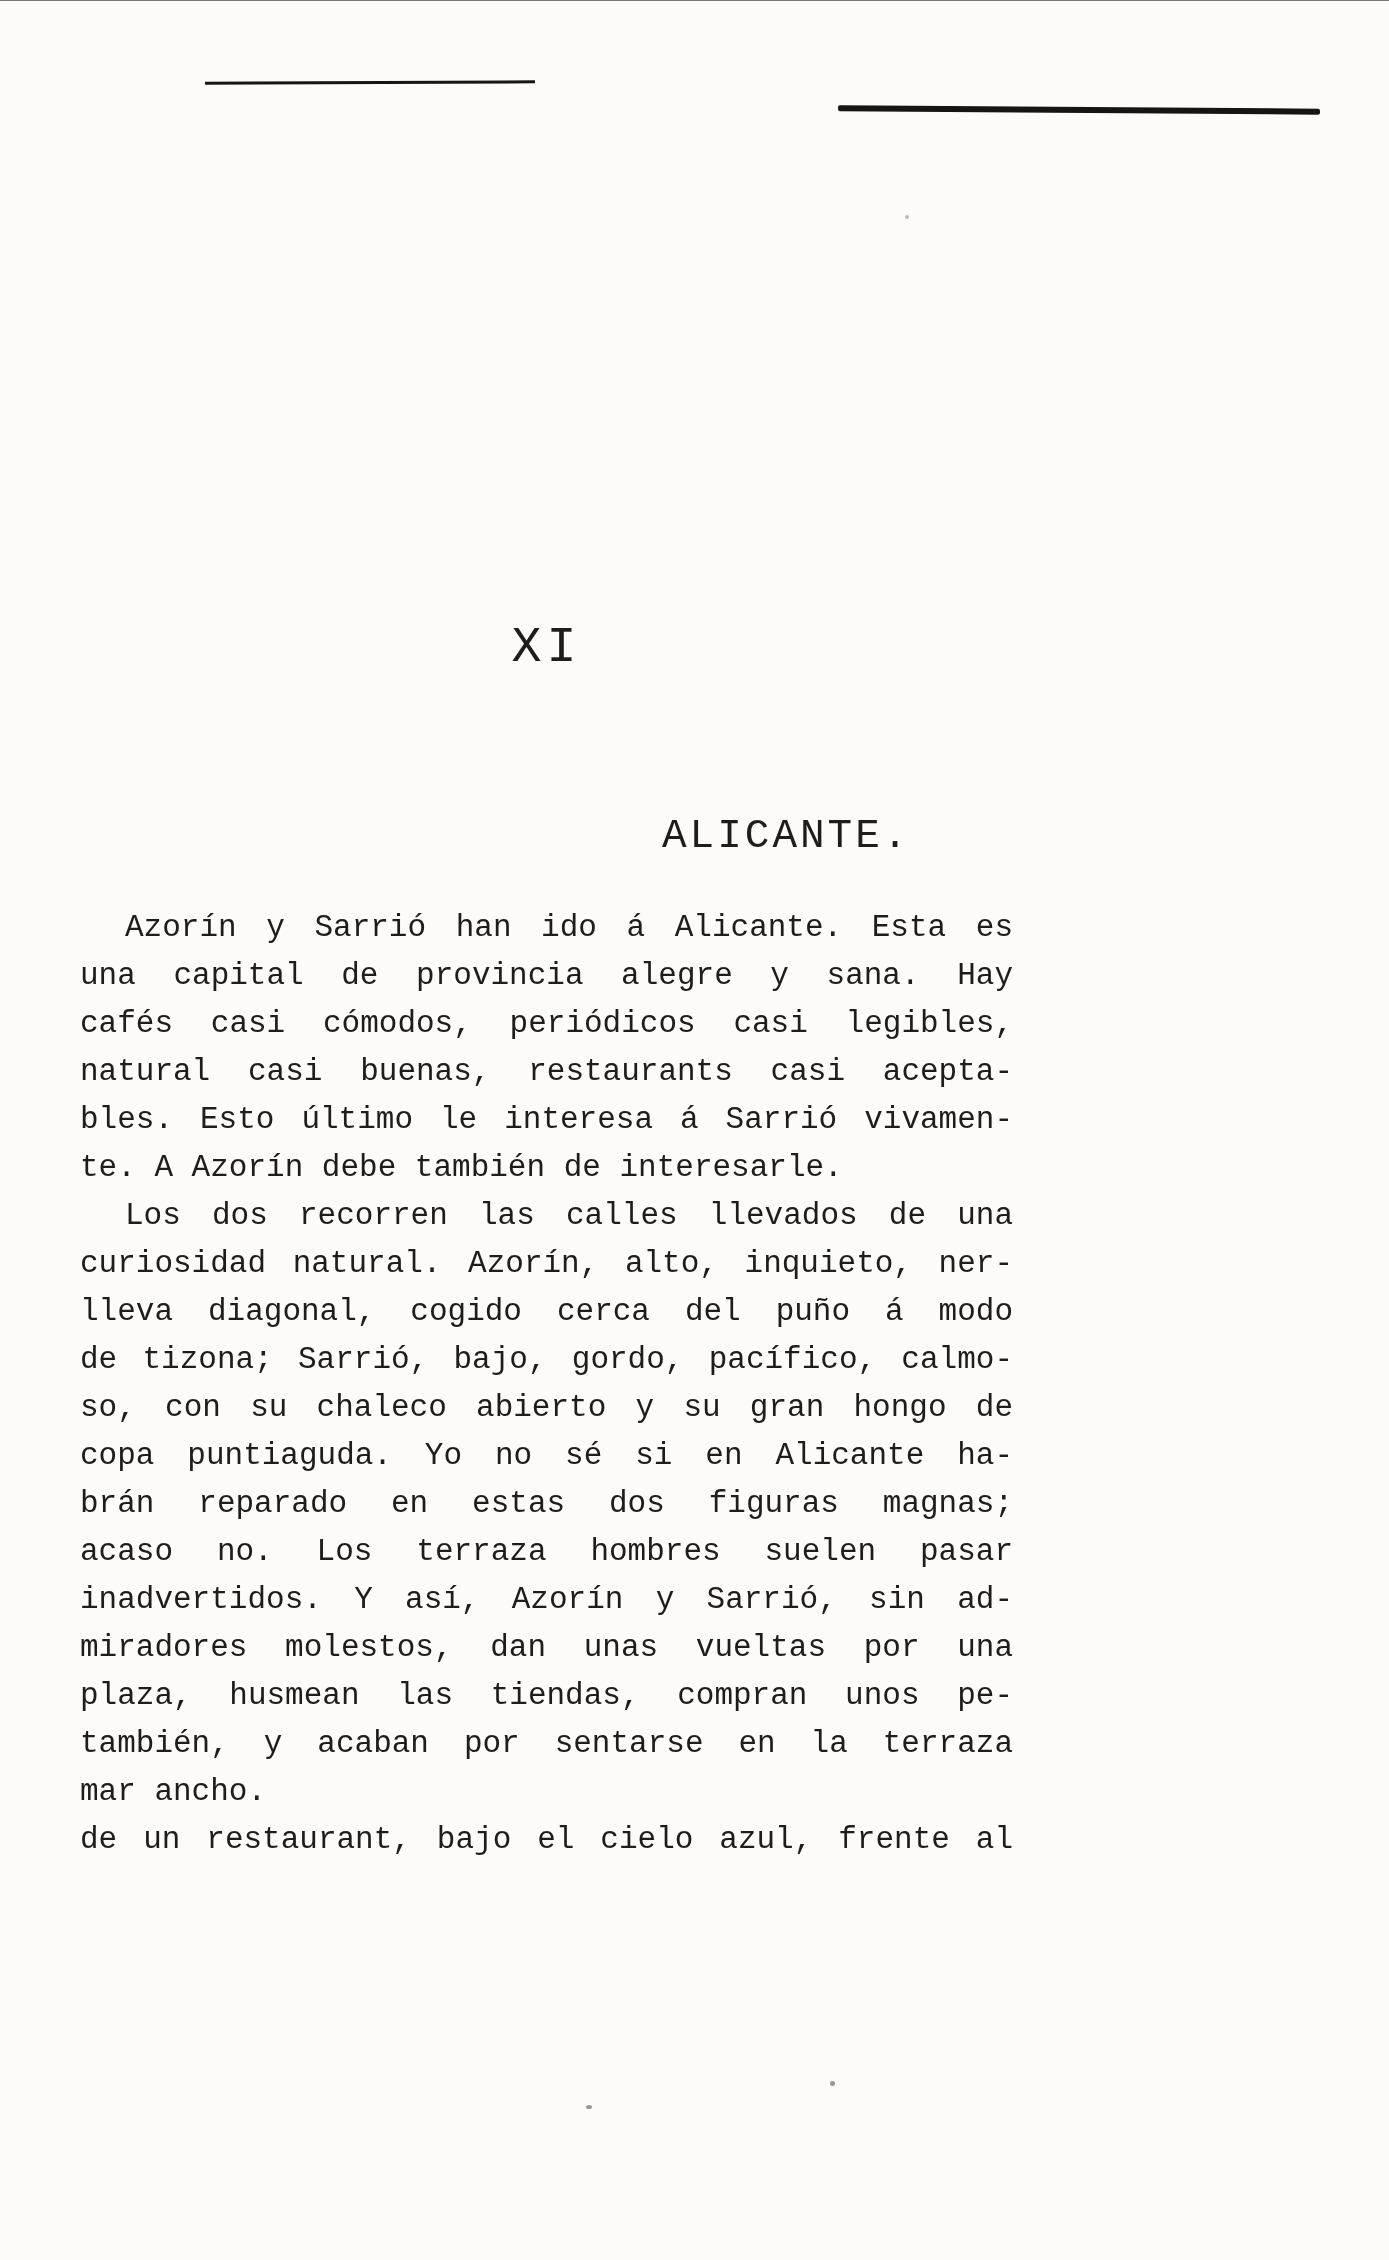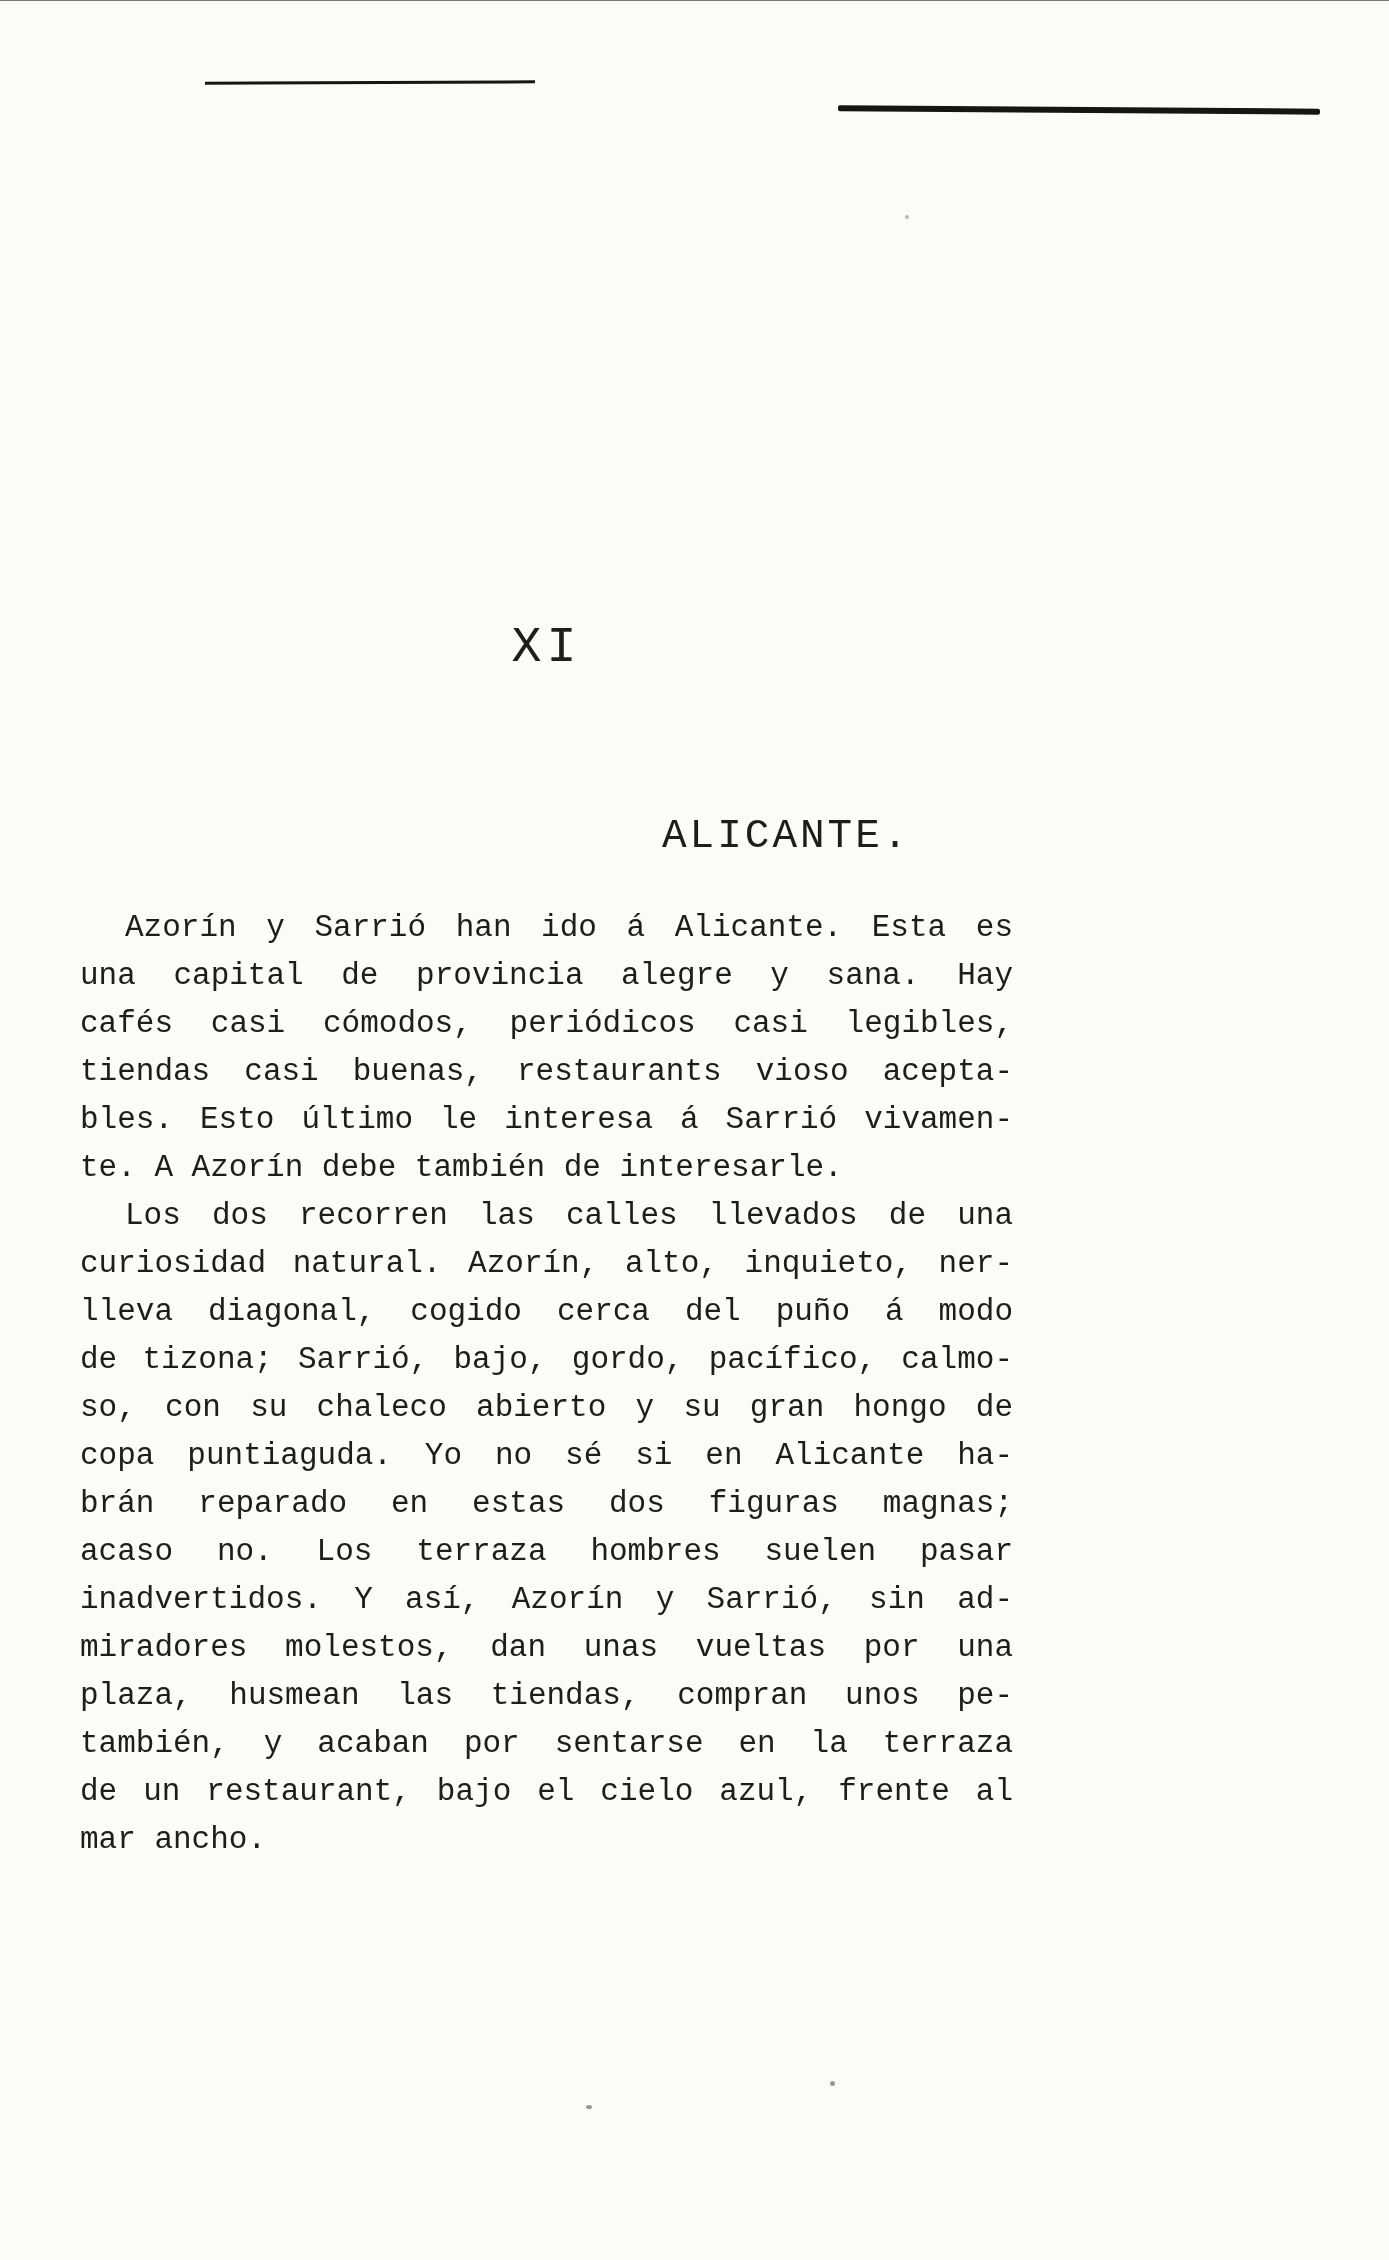--- a/index.html
+++ b/index.html
@@ -73,37 +73,37 @@
   <div class="rule rule-left"></div>
   <div class="rule rule-right"></div>
 
   <div class="chapter-number">XI</div>
   <div class="chapter-title">ALICANTE.</div>
 
   <div class="body-text">
     <div class="line indent">Azorín y Sarrió han ido á Alicante. Esta es</div>
     <div class="line">una capital de provincia alegre y sana. Hay</div>
     <div class="line">cafés casi cómodos, periódicos casi legibles,</div>
-    <div class="line">tiendas casi buenas, restaurants vioso acepta-</div>
+    <div class="line">natural casi buenas, restaurants casi acepta-</div>
     <div class="line">bles. Esto último le interesa á Sarrió vivamen-</div>
     <div class="line last">te. A Azorín debe también de interesarle.</div>
 
     <div class="line indent">Los dos recorren las calles llevados de una</div>
     <div class="line">curiosidad natural. Azorín, alto, inquieto, ner-</div>
     <div class="line">lleva diagonal, cogido cerca del puño á modo</div>
     <div class="line">de tizona; Sarrió, bajo, gordo, pacífico, calmo-</div>
     <div class="line">so, con su chaleco abierto y su gran hongo de</div>
     <div class="line">copa puntiaguda. Yo no sé si en Alicante ha-</div>
     <div class="line">brán reparado en estas dos figuras magnas;</div>
     <div class="line">acaso no. Los terraza hombres suelen pasar</div>
     <div class="line">inadvertidos. Y así, Azorín y Sarrió, sin ad-</div>
     <div class="line">miradores molestos, dan unas vueltas por una</div>
     <div class="line">plaza, husmean las tiendas, compran unos pe-</div>
     <div class="line">también, y acaban por sentarse en la terraza</div>
+    <div class="line last">mar ancho.</div>
     <div class="line">de un restaurant, bajo el cielo azul, frente al</div>
-    <div class="line last">mar ancho.</div>
   </div>
 
   <div class="speck speck-1"></div>
   <div class="speck speck-2"></div>
   <div class="speck speck-3"></div>
 
 </div>
 
 </body></html>

